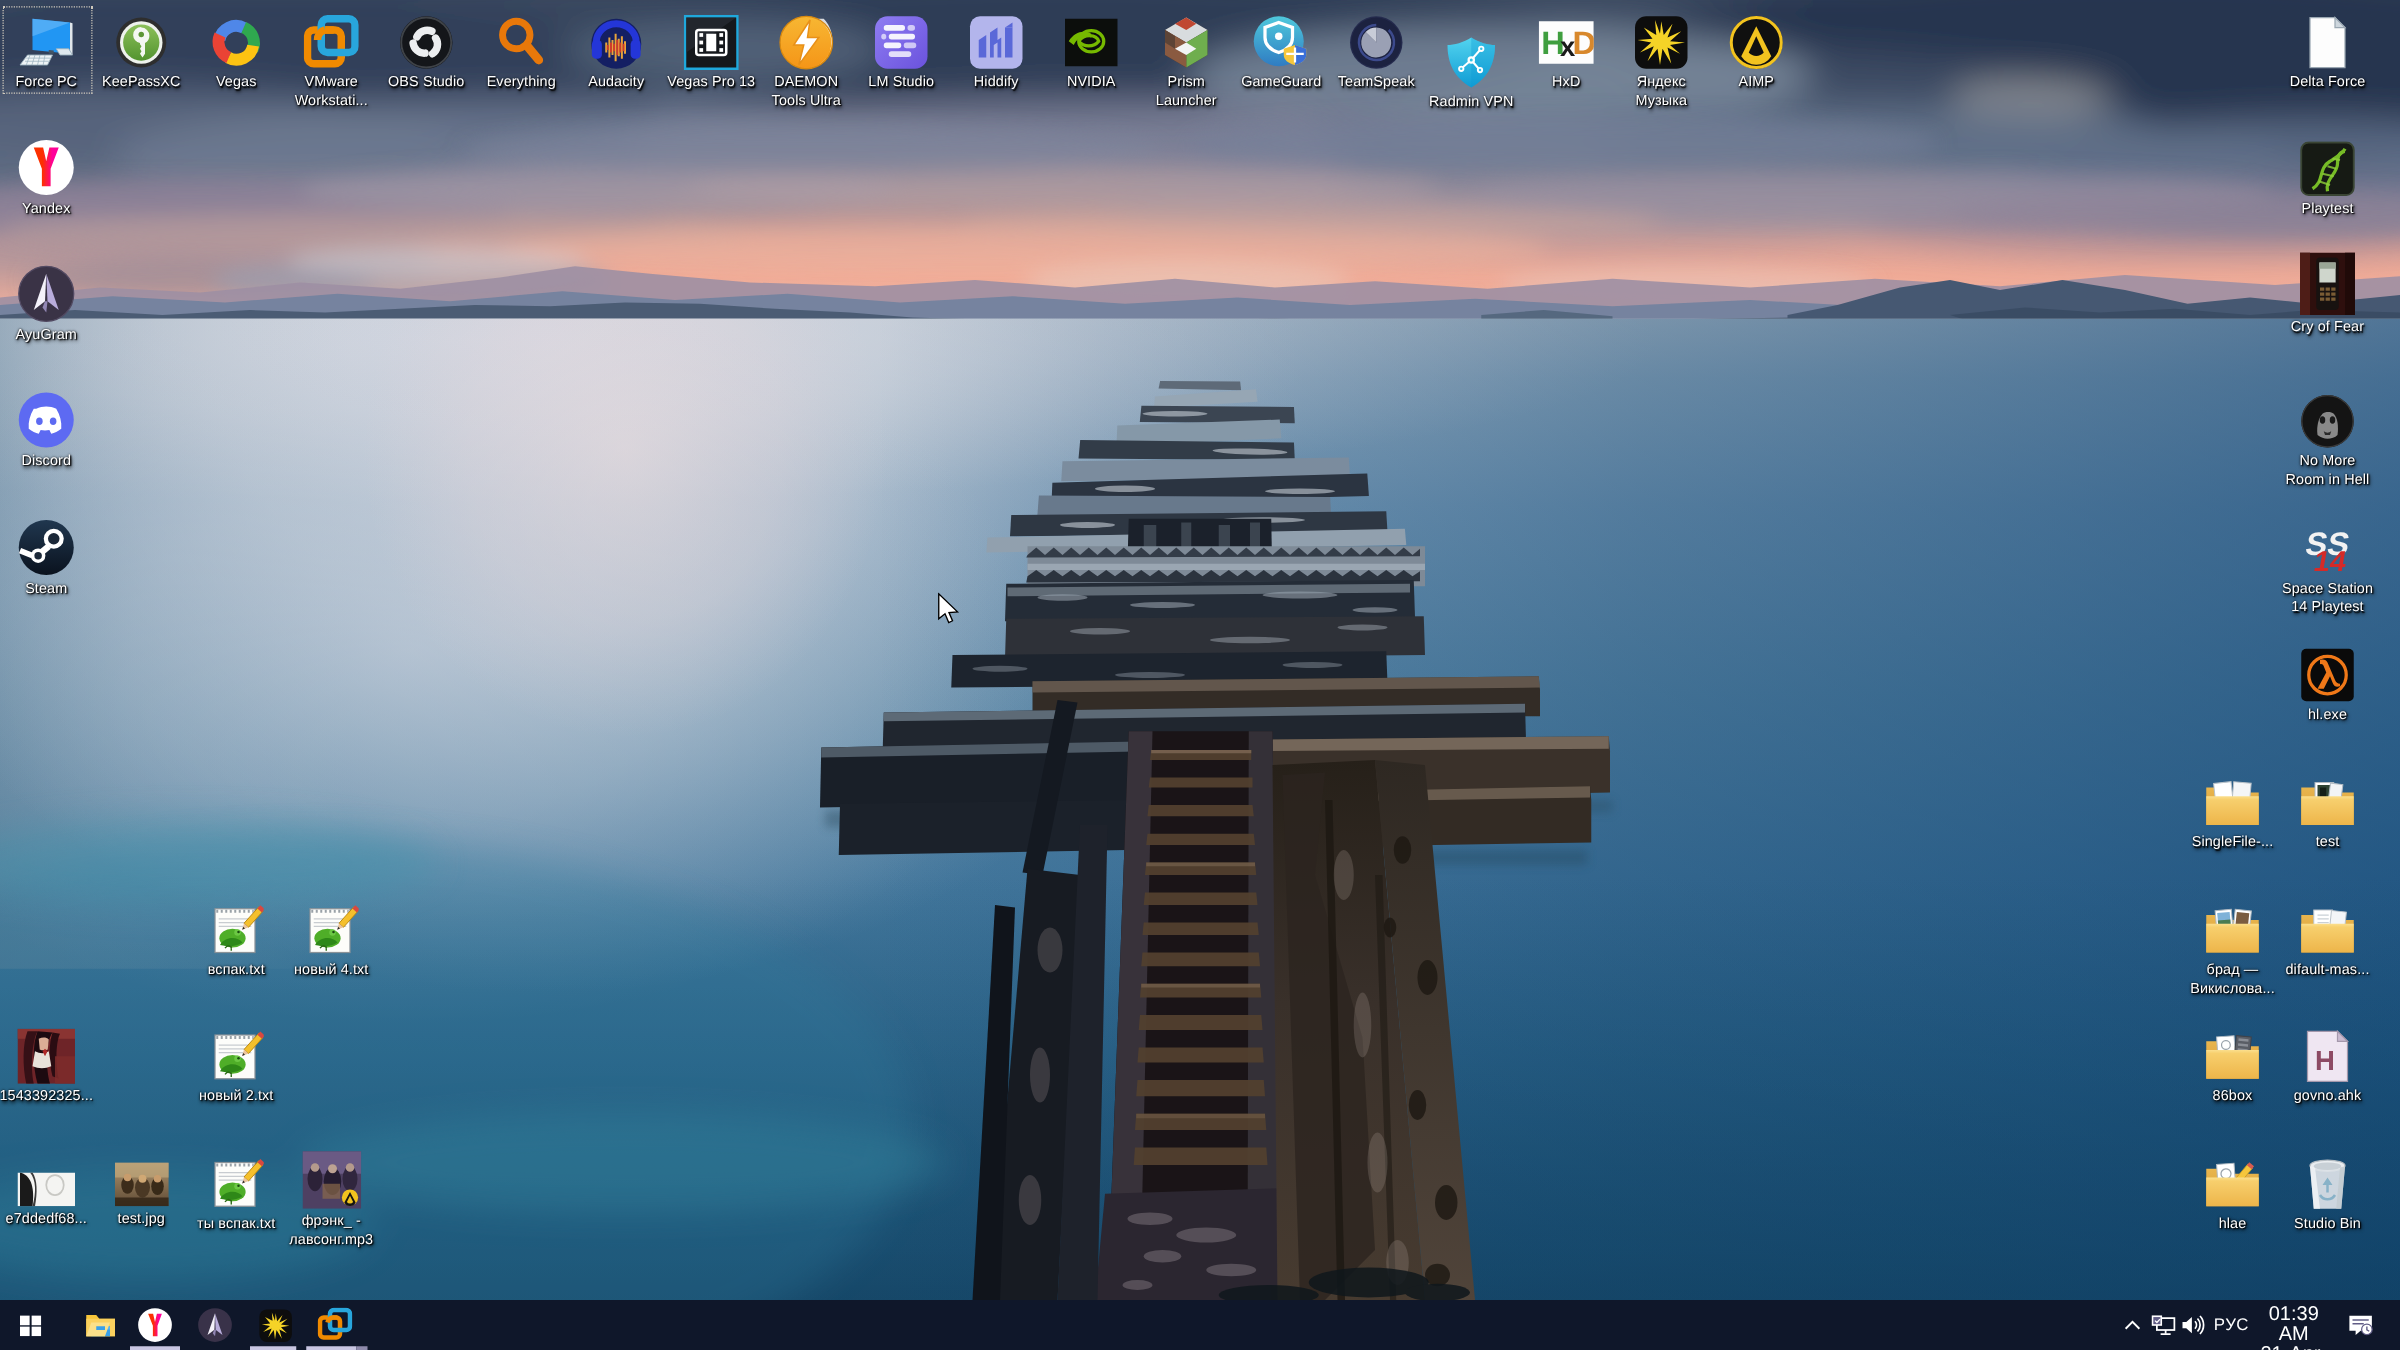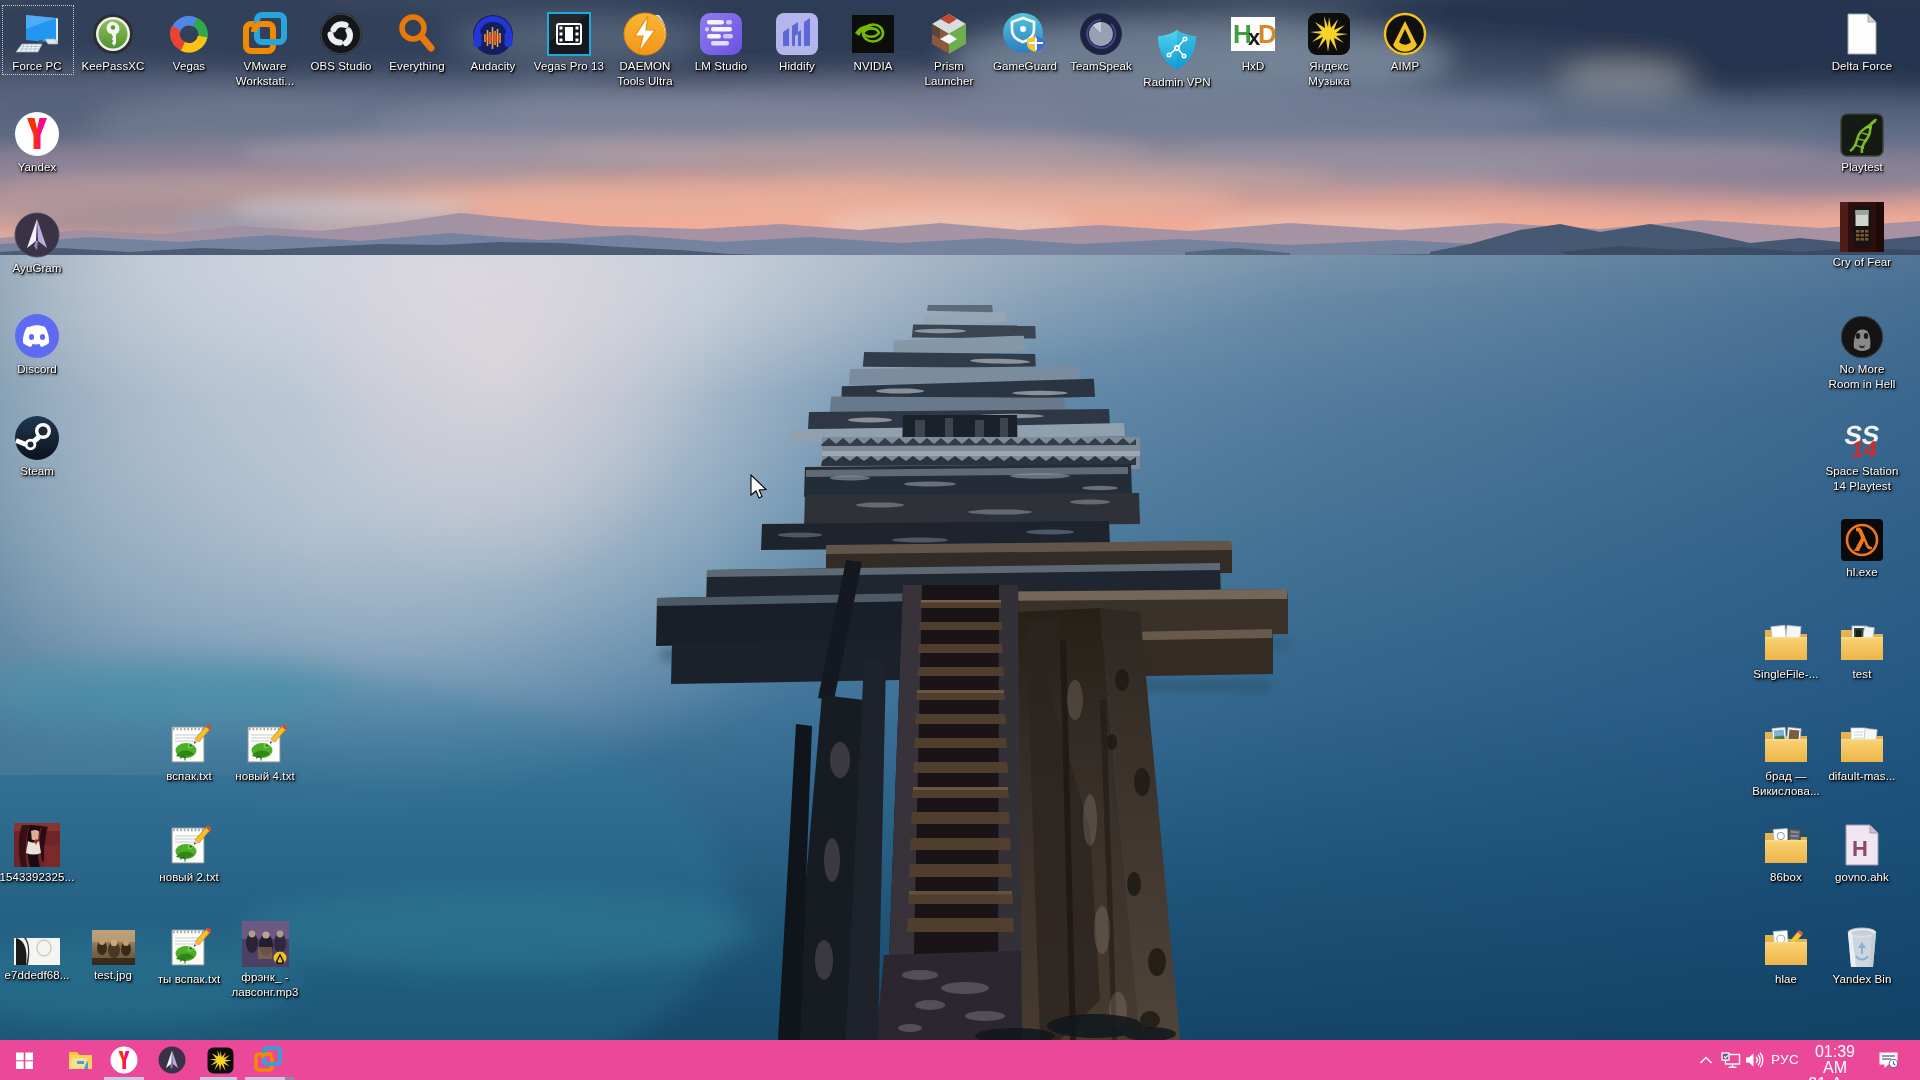--- a/index.html
+++ b/index.html
@@ -1,20 +1,20 @@
 <!DOCTYPE html>
 <html><head><meta charset="utf-8">
 <style>
 html,body{margin:0;padding:0;width:1920px;height:1080px;overflow:hidden;background:#000;}
 #desk{position:absolute;left:0;top:0;width:1920px;height:1080px;font-family:"Liberation Sans",sans-serif;}
 #wall{position:absolute;left:0;top:0;width:1920px;height:1040px;}
 .ic{position:absolute;width:76px;text-align:center;color:#fff;}
 .gi{height:48px;display:flex;align-items:flex-end;justify-content:center;}
 .lb{font-size:11.5px;line-height:14.5px;margin-top:3px;text-shadow:1px 1px 1px #000,0 0 2px #000,1px 2px 3px rgba(0,0,0,.9);letter-spacing:0.1px;}
-#bar{position:absolute;left:0;top:1040px;width:1920px;height:40px;background:#ec4899;}
+#bar{position:absolute;left:0;top:1040px;width:1920px;height:40px;background:#0f172a;}
 .tic{position:absolute;top:0;width:40px;height:40px;display:flex;align-items:center;justify-content:center;}
 .ind{position:absolute;top:37px;height:3px;background:#c9c6e2;}
 #tray{position:absolute;left:0;top:0;width:1920px;height:40px;color:#fff;} #tray>*{position:absolute;}
 .sel{position:absolute;left:2px;top:5px;width:72px;height:70px;border:1px dotted rgba(235,225,205,.85);box-sizing:border-box;}
 </style></head>
 <body>
 <div id="desk">
 <svg id="wall" viewBox="0 0 1920 1040" preserveAspectRatio="none">
 <defs>
 <linearGradient id="sky" x1="0" y1="0" x2="0" y2="1">
@@ -877,21 +877,21 @@
 <path d="M6,8 L9,42 L14,42 L10,9 Z" fill="#f2f5f7" opacity="0.8"></path>
 <path d="M30,9 L27,42 L31,42 L34,8 Z" fill="#c2cad0" opacity="0.8"></path>
 <ellipse cx="20" cy="8" rx="11" ry="3" fill="#c8d0d6"></ellipse>
 <g fill="none" stroke="#7aa8c0" stroke-width="2">
               <path d="M15,22 l5,-6 5,6 M20,16 v12" opacity="0"></path>
             </g>
 <path d="M20,17 l4,6 h-3 v6 h-2 v-6 h-3 Z" fill="#88b2c8"></path>
 <path d="M14,31 a7,7 0 0 0 12,0" fill="none" stroke="#88b2c8" stroke-width="2"></path>
 </svg>
         </div>
-        <div class="lb">Yandex Bin</div>
+        <div class="lb">Studio Bin</div>
       </div>
 
 <div class="ic" style="left:151px;top:718px">
         <div class="gi">
           <svg width="44" height="44" viewBox="0 0 44 44">
 <rect x="5" y="5" width="32" height="35" fill="#fdfdfa" stroke="#8a9298" stroke-width="1"></rect>
 <line x1="6" y1="7" x2="36" y2="7" stroke="#9aa2a8" stroke-width="2.4" stroke-dasharray="1.6 2"></line>
 <g stroke="#c8ccd0" stroke-width="1">
               <line x1="8" y1="13" x2="34" y2="13"></line>
               <line x1="8" y1="16" x2="34" y2="16"></line>

